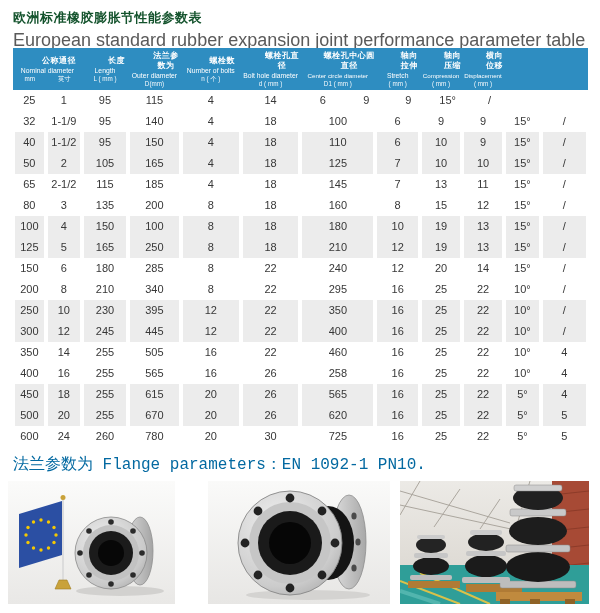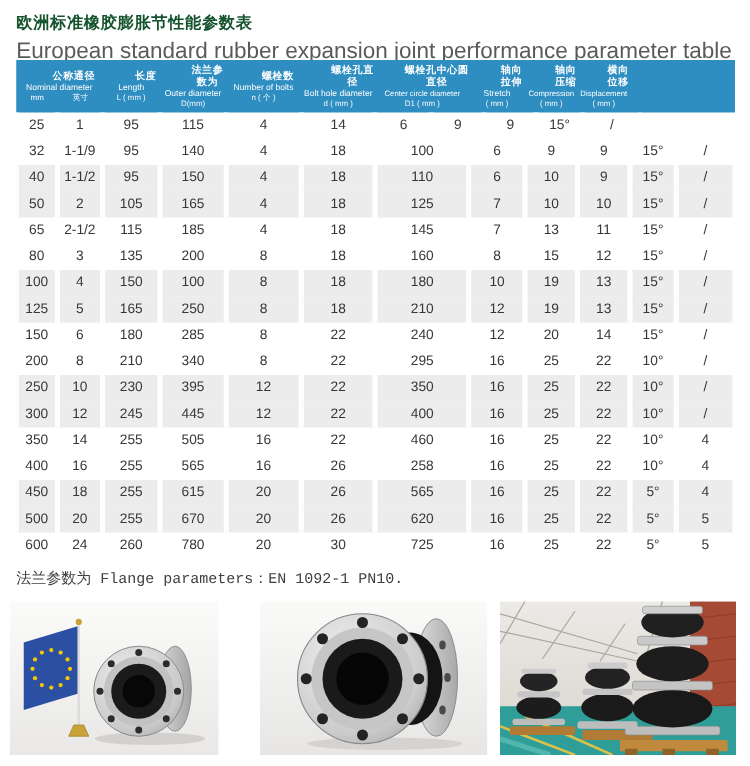--- a/index.html
+++ b/index.html
@@ -31,21 +31,21 @@
   .trow.alt .tcell { background:#ececec; }
 
   
   .c0{width:5.7%;} .c1{width:6.3%;} .c2{width:8.0%;} .c3{width:9.2%;}
   .c4{width:10.4%;} .c5{width:10.4%;} .c6{width:13.0%;} .c7{width:7.8%;}
   .c8{width:7.3%;} .c9{width:7.3%;} .c10{width:6.4%;} .c11{width:8.2%;}
   .w01{width:12.0%;}
 
   .flange-note {
     position:absolute; top:454px; left:13px;
-    font-family:"Liberation Mono", monospace; font-size:12px; color:#404040;
+    font-family:"Liberation Mono", monospace; font-size:16px; color:#0369a1;
   }
 
   .photo { position:absolute; top:481px; height:123px; overflow:hidden; }
   .photo1 { left:8px;   width:167px; }
   .photo2 { left:208px; width:182px; }
   .photo3 { left:400px; width:189px; }
   .photo svg { display:block; }
 </style>
 </head>
 <body>

